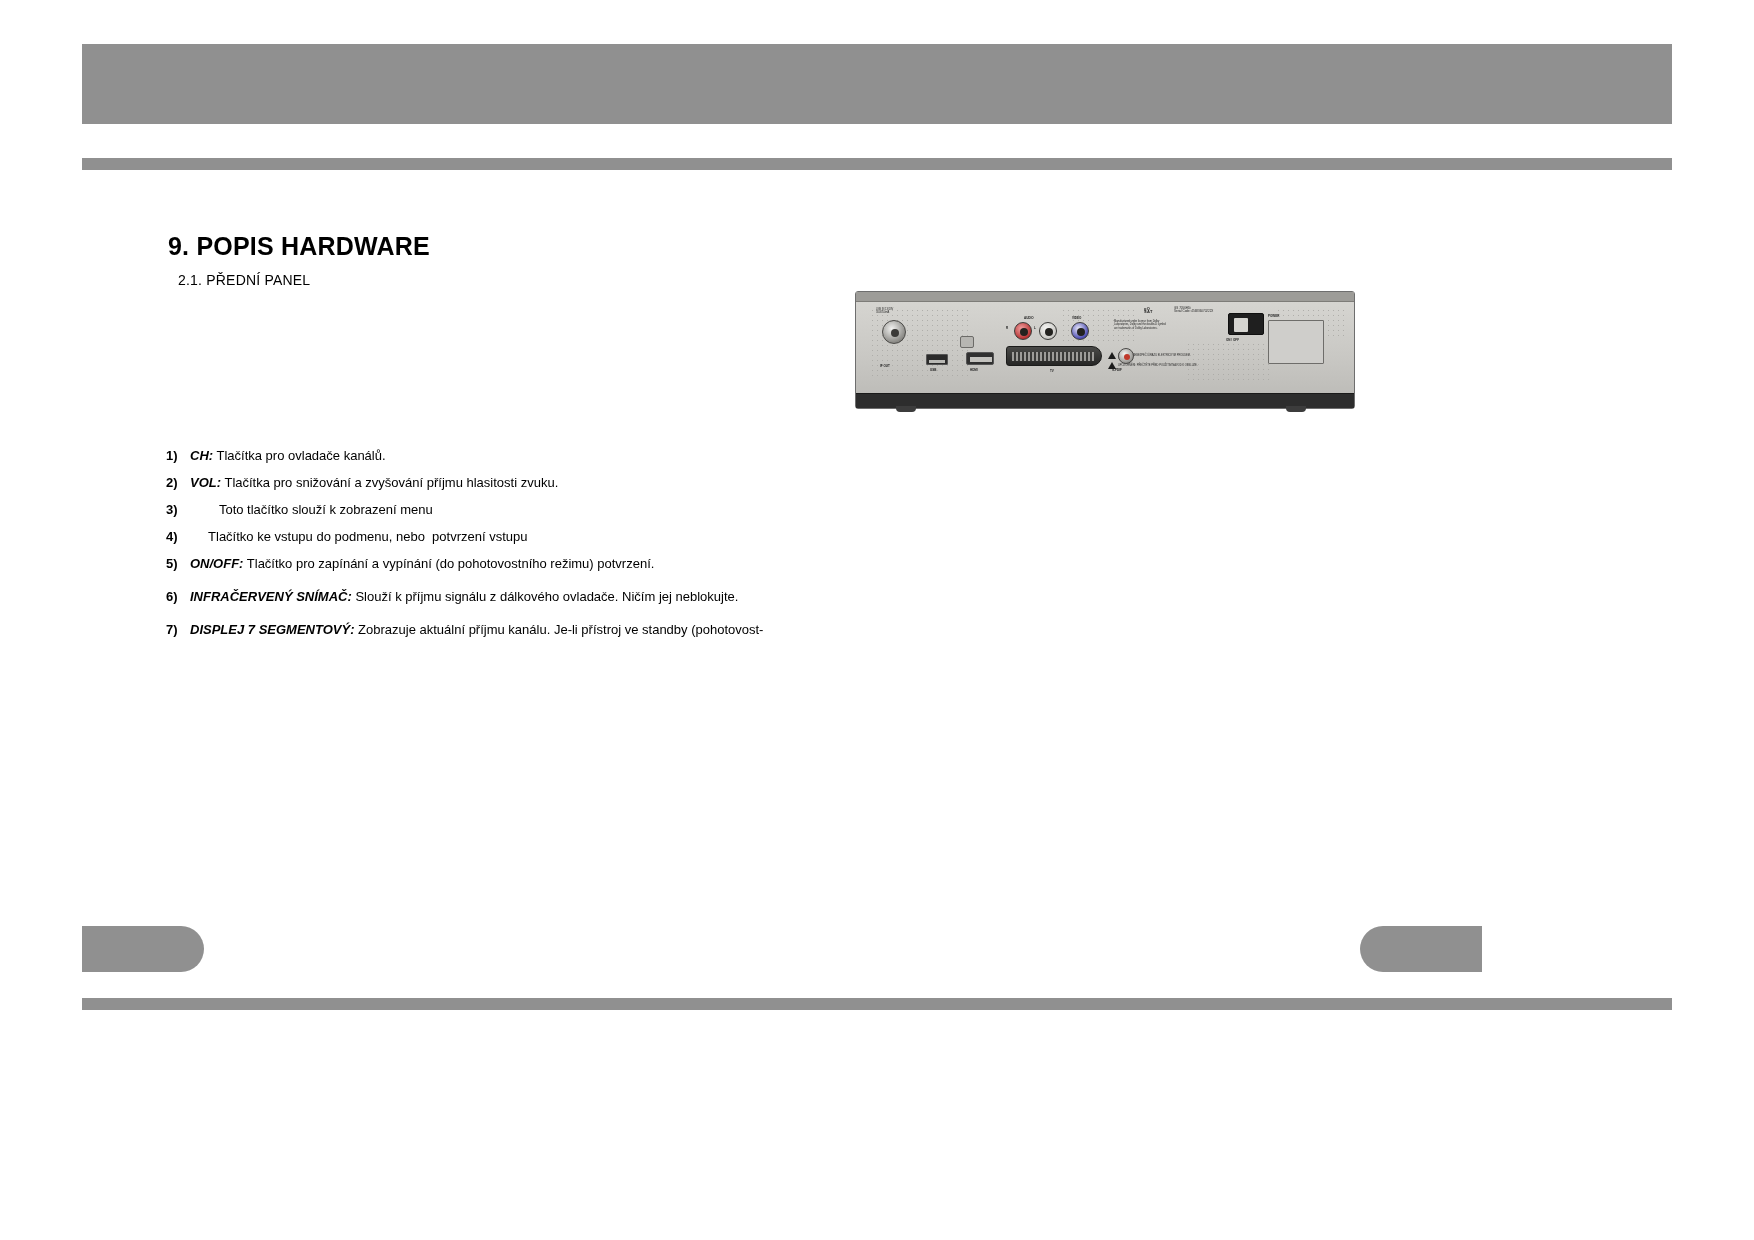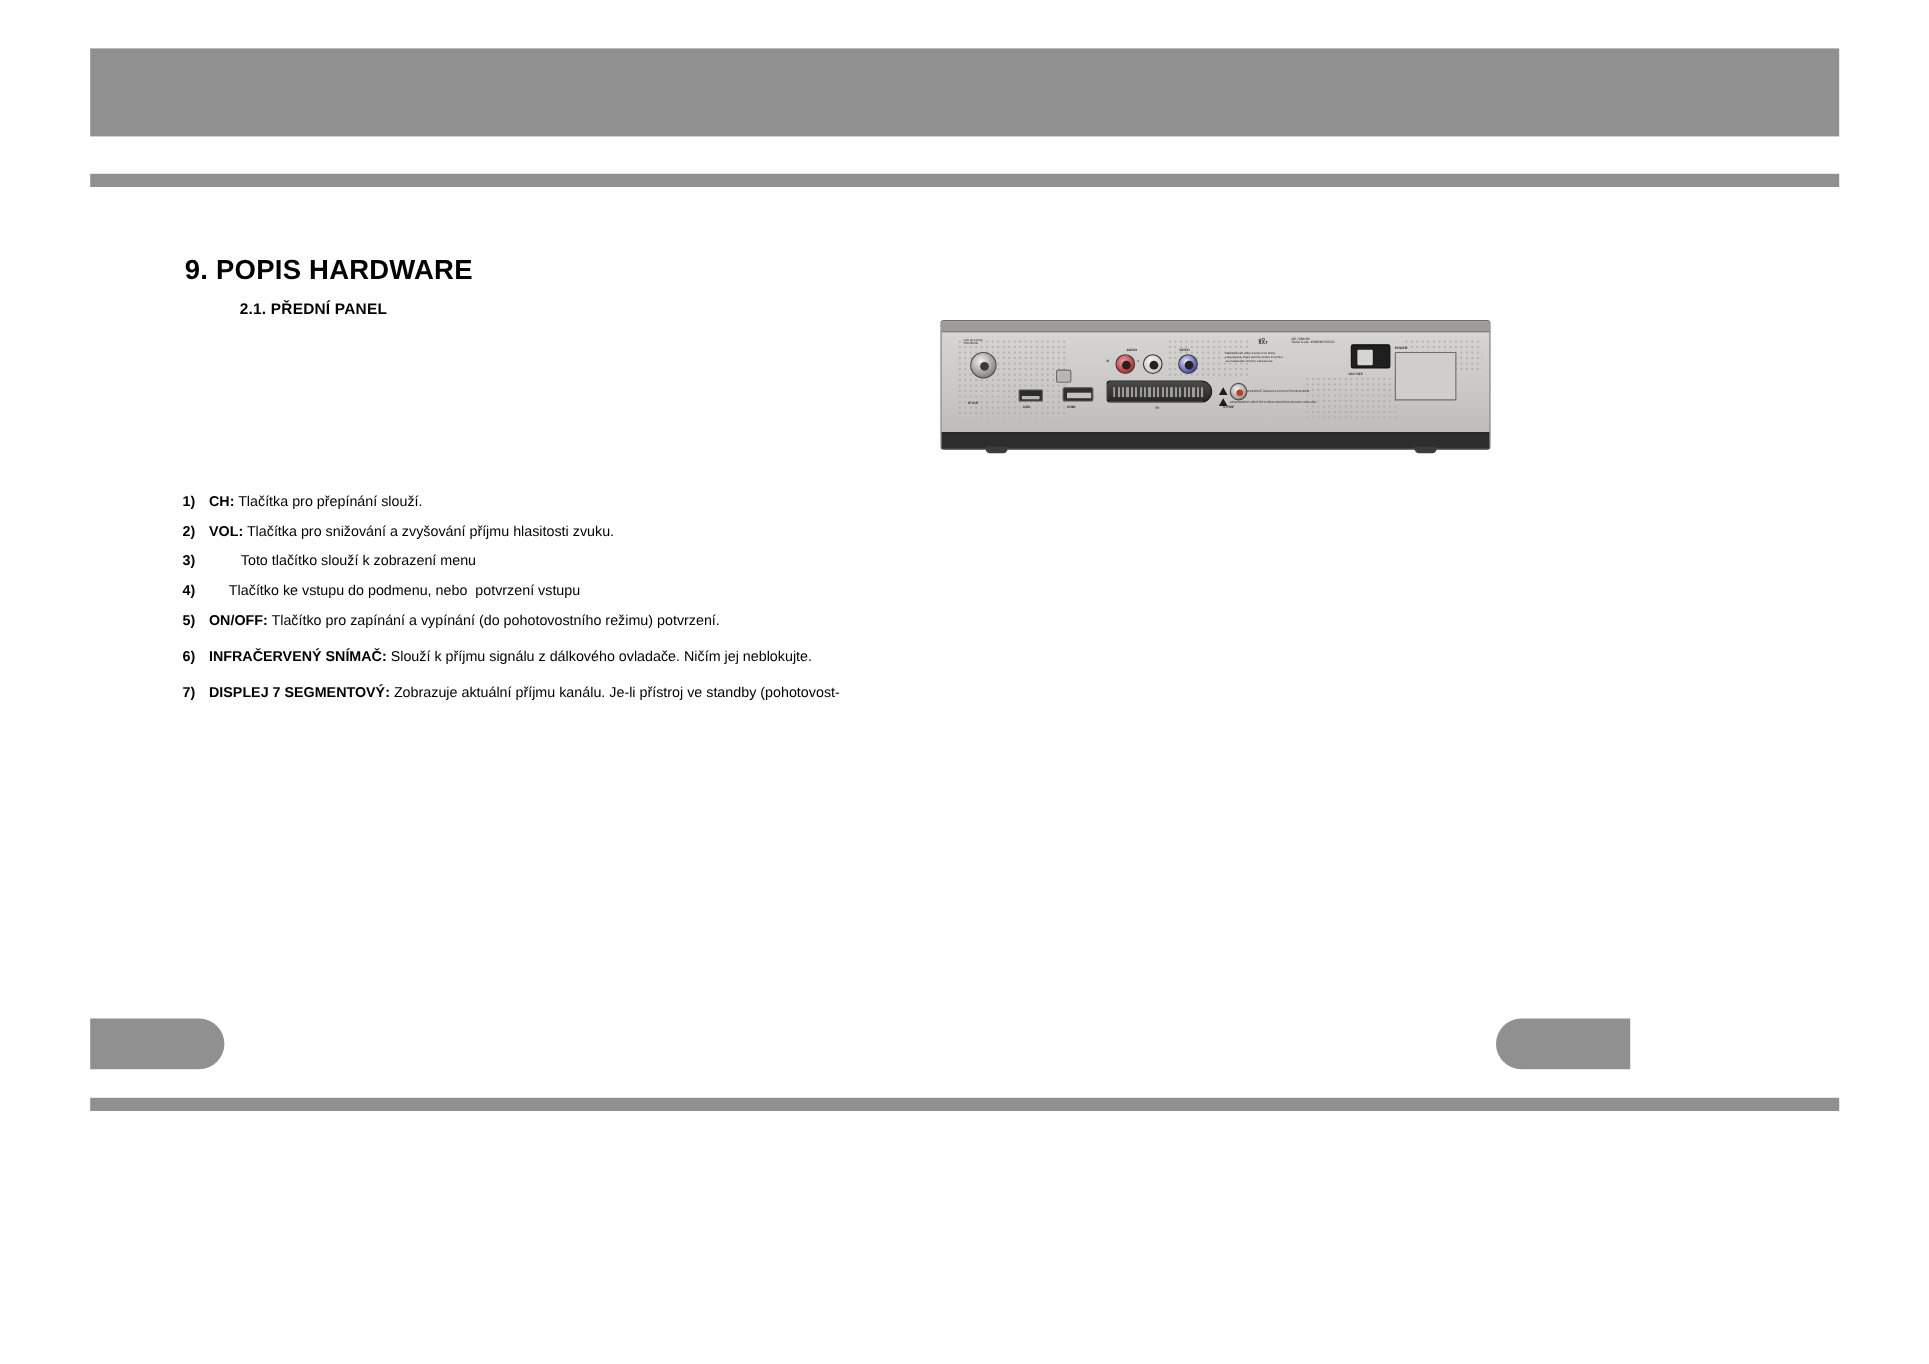--- a/index.html
+++ b/index.html
@@ -69,23 +69,22 @@
     top: 232px;
     font-size: 25px;
     font-weight: bold;
     letter-spacing: 0.2px;
   }
   .section-title {
     position: absolute;
     left: 178px;
     top: 272px;
     font-size: 14px;
-    font-weight: bold;
+    font-weight: normal;
     letter-spacing: 0.2px;
-    margin-left: 40px;
   }
 
   
   .items {
     position: absolute;
     left: 166px;
     top: 448px;
     width: 1000px;
   }
   .item {
@@ -102,20 +101,21 @@
     width: 24px;
     flex: 0 0 24px;
     font-weight: bold;
   }
   .item-body {
     flex: 1;
     white-space: pre-wrap;
   }
   .item-label {
     font-weight: bold;
+    font-style: italic;
   }
 
   
   .device-figure {
     position: absolute;
     left: 855px;
     top: 291px;
     width: 500px;
     height: 118px;
   }
@@ -370,21 +370,21 @@
     <div class="device-bottom-strip"></div>
     <div class="foot foot-l"></div>
     <div class="foot foot-r"></div>
   </div>
 </div>
 
 <div class="items">
 
   <div class="item">
     <span class="item-num">1)</span>
-    <span class="item-body"><span class="item-label">CH:</span><span> Tlačítka pro přepínání slouží.</span></span>
+    <span class="item-body"><span class="item-label">CH:</span><span> Tlačítka pro ovladače kanálů.</span></span>
   </div>
 
   <div class="item">
     <span class="item-num">2)</span>
     <span class="item-body"><span class="item-label">VOL:</span><span> Tlačítka pro snižování a zvyšování příjmu hlasitosti zvuku.</span></span>
   </div>
 
   <div class="item">
     <span class="item-num">3)</span>
     <span class="item-body"><span class="item-label"></span><span>        Toto tlačítko slouží k zobrazení menu</span></span>

